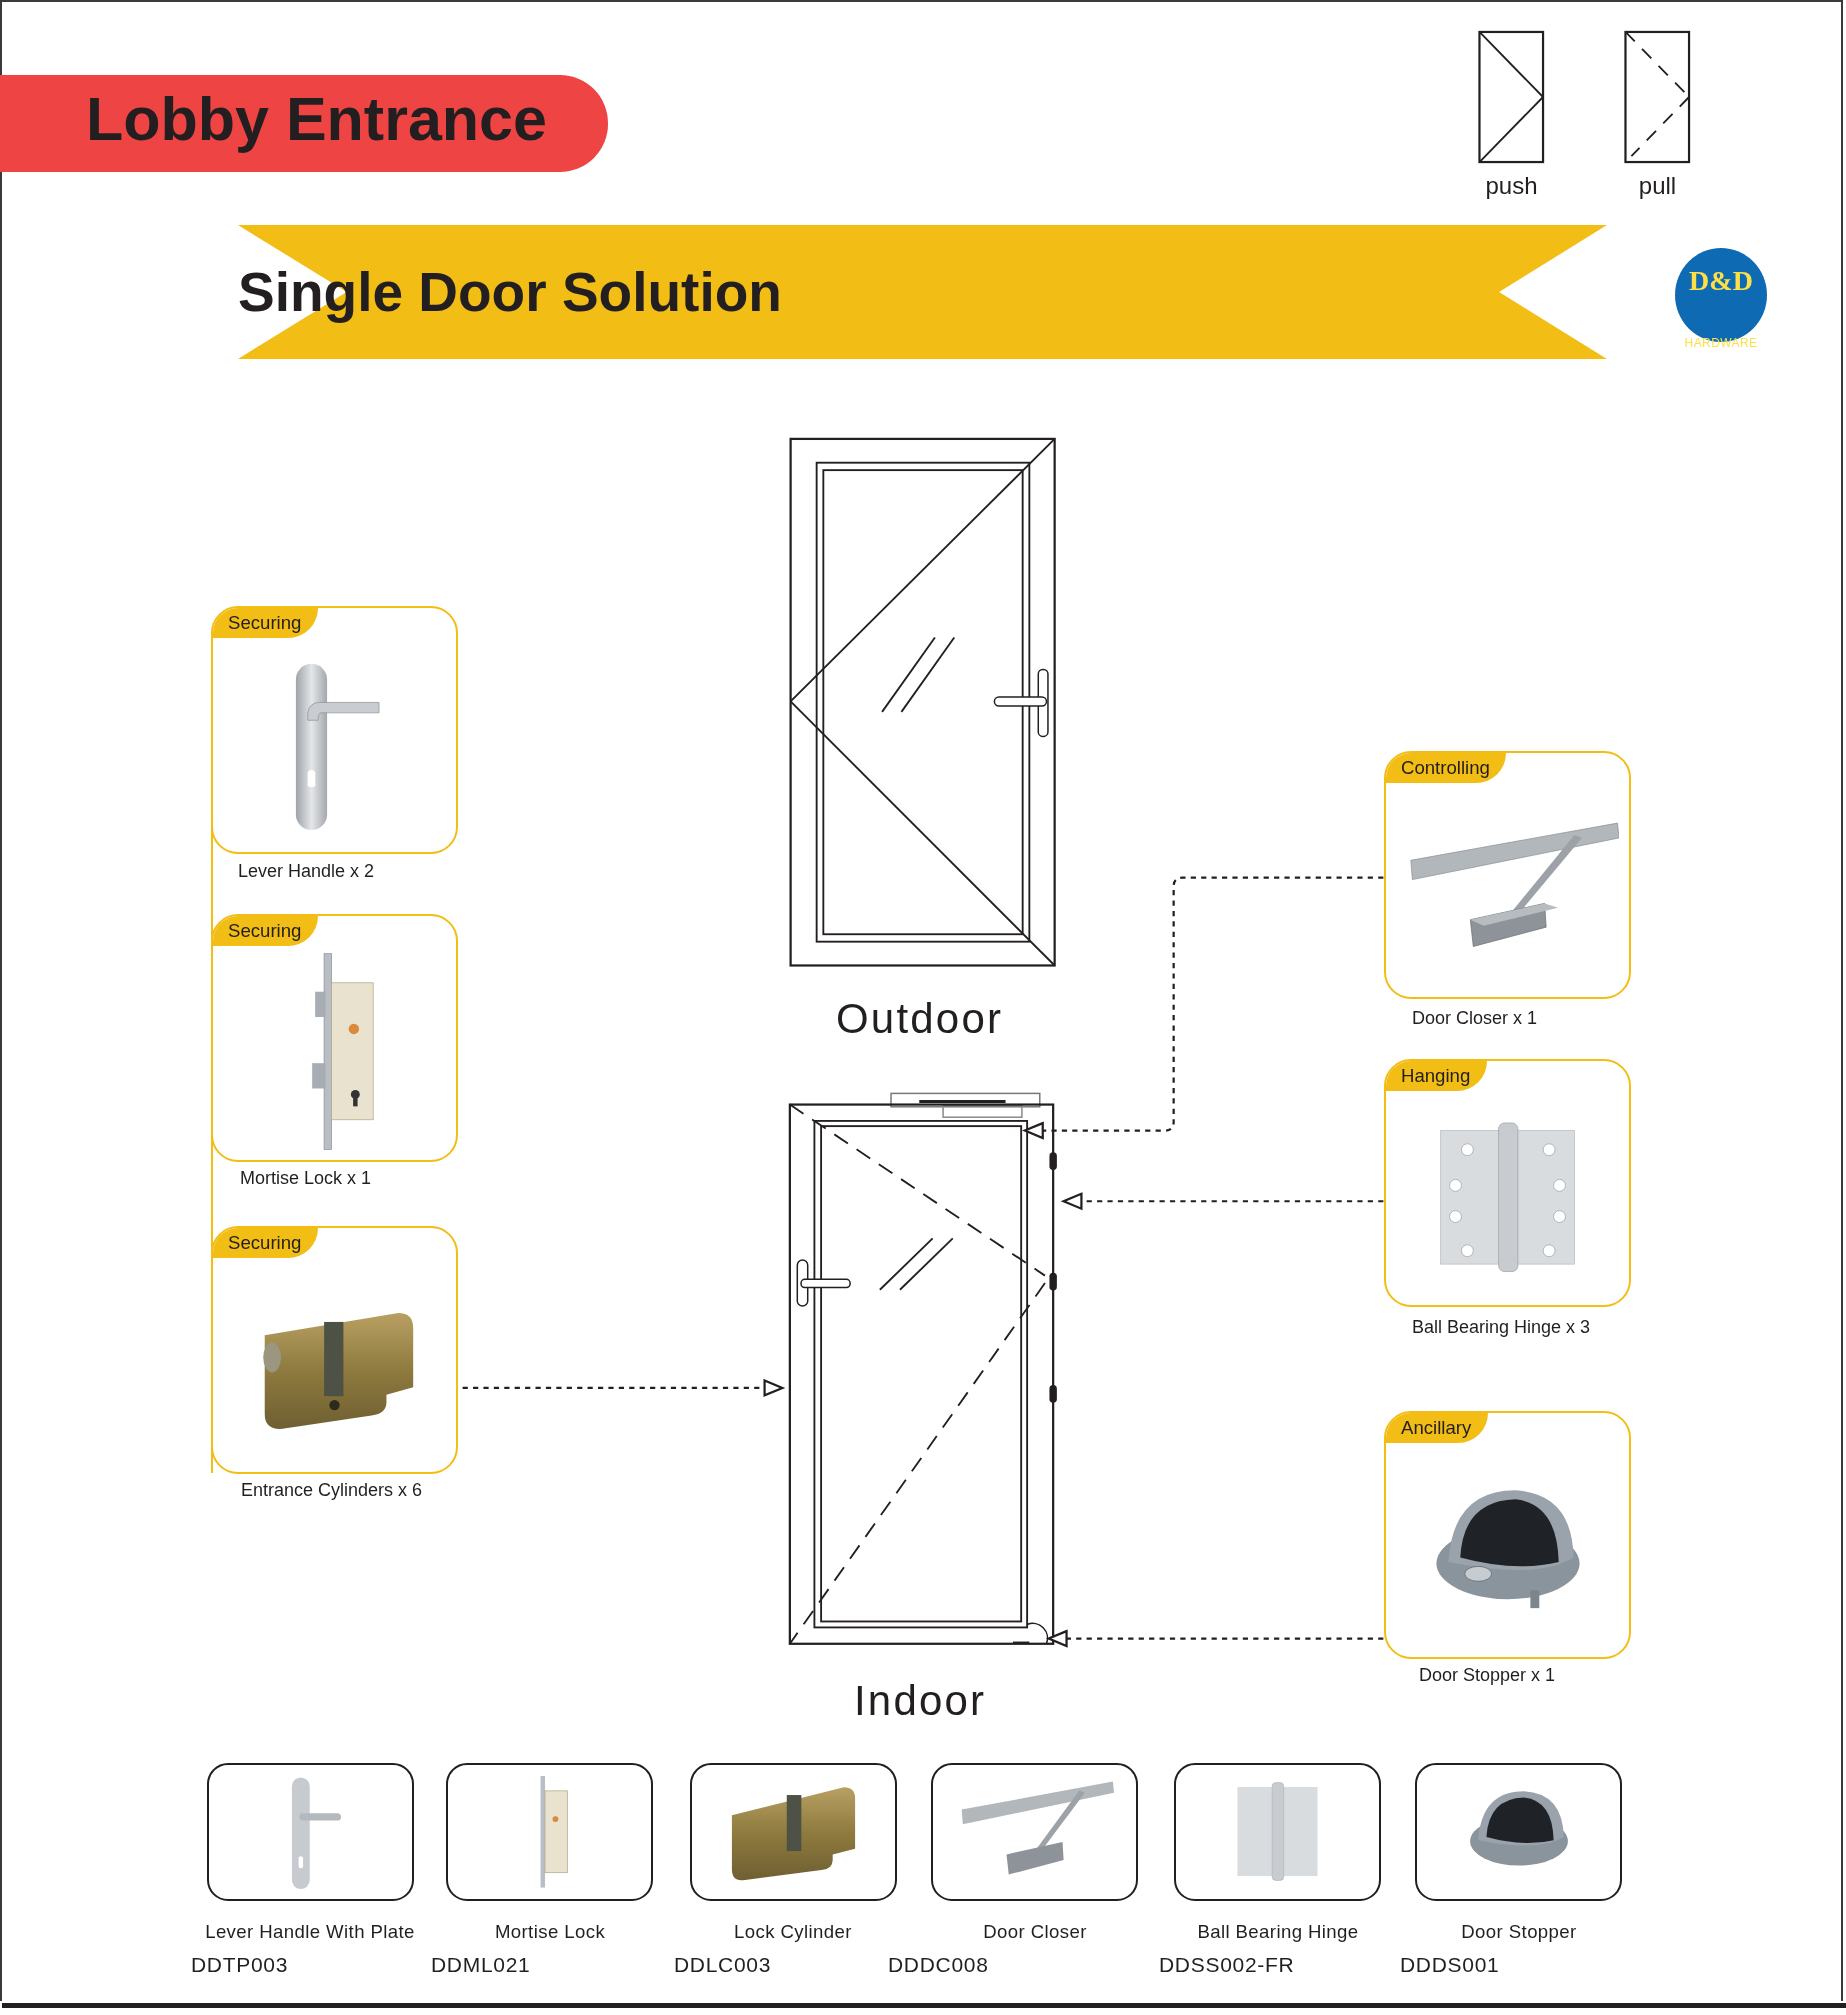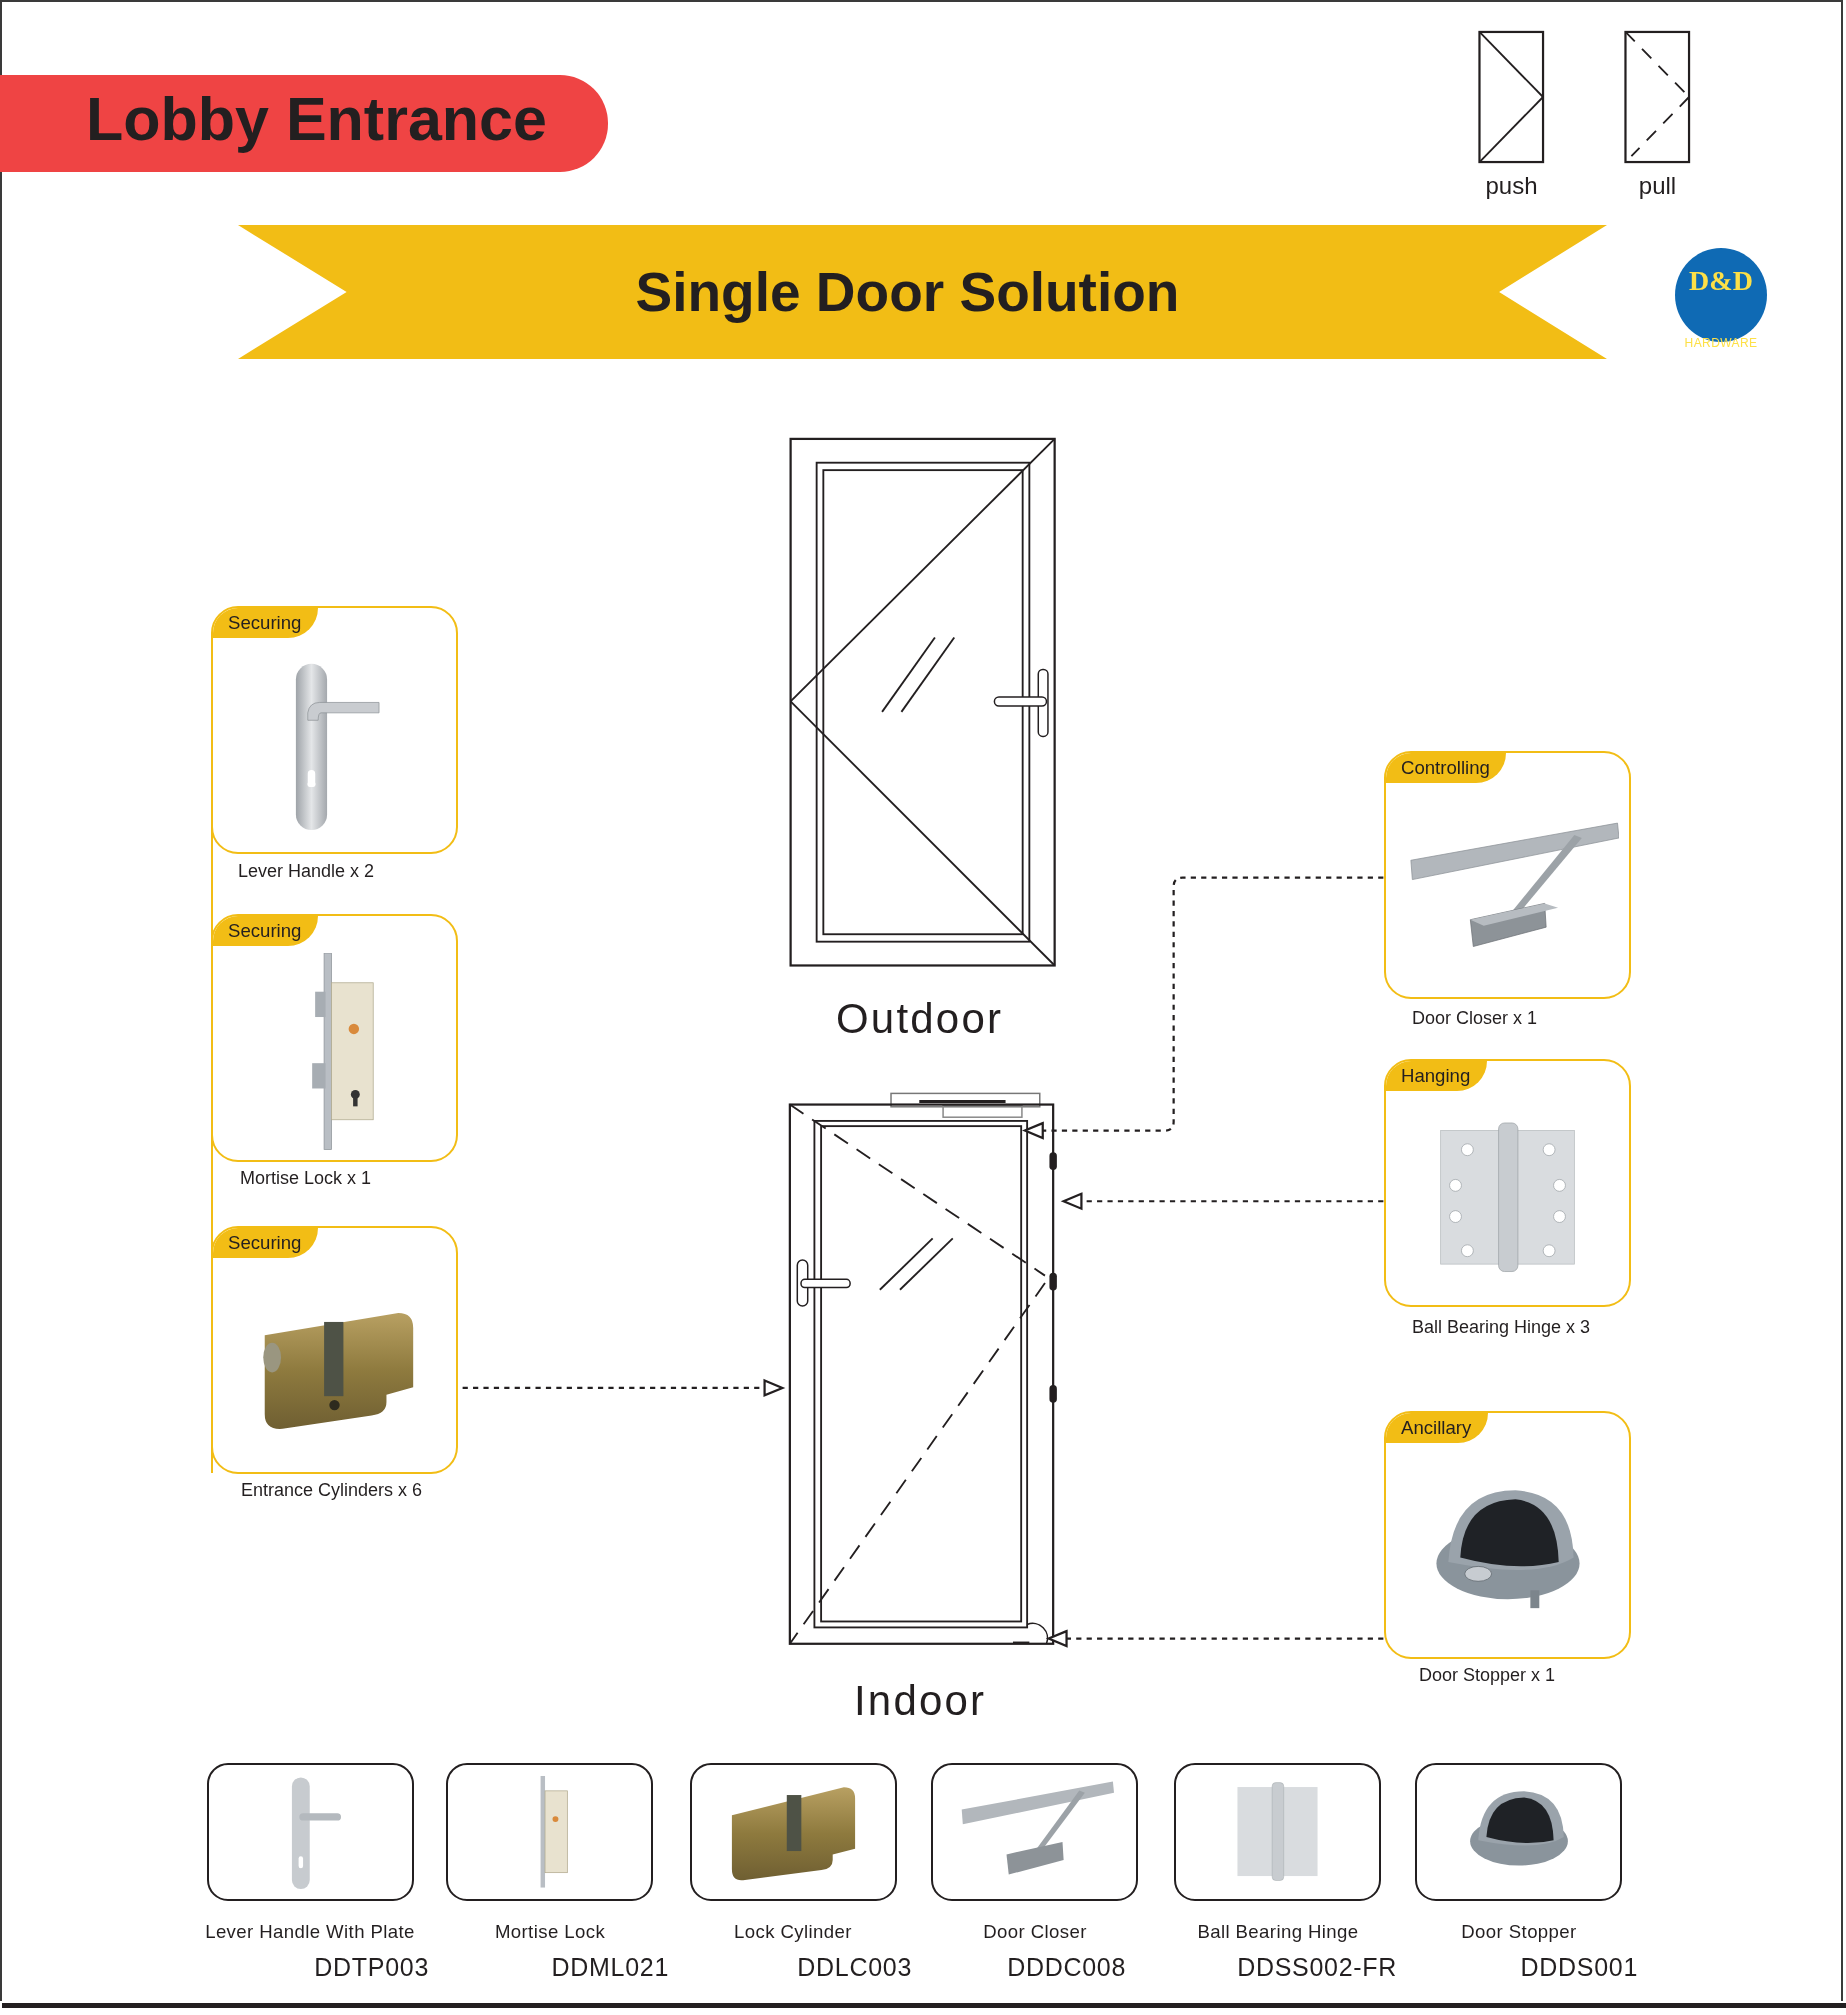--- a/index.html
+++ b/index.html
@@ -11,42 +11,42 @@
 
   .title-pill { position: absolute; left: 0; top: 75px; width: 608px; height: 97px;
                 background: #ef4444; border-radius: 0 48px 48px 0; }
   .title-pill span { position: absolute; left: 86px; top: 9px; font-size: 61px; font-weight: bold; letter-spacing: 0px; }
 
   .legend-item { position: absolute; text-align: center; }
   .legend-item .lbl { font-size: 24px; margin-top: 4.5px; display: block; }
 
   .ribbon { position: absolute; left: 238px; top: 225px; width: 1369px; height: 134px; }
   .ribbon-text { position: absolute; left: 238px; top: 225px; width: 1369px; height: 134px;
-                 display: flex; align-items: center; justify-content: center; margin-left: -119px; }
+                 display: flex; align-items: center; justify-content: flex-start; margin-left: -119px; }
   .ribbon-text span { font-size: 55px; font-weight: bold; }
 
   .logo { position: absolute; left: 1675px; top: 248px; width: 92px; height: 94px; border-radius: 50%;
           background: #0f6ab4; color: #fde047; text-align: center; }
   .logo .big { font-family: "Liberation Serif", serif; font-weight: bold; font-size: 28px; display: block; margin-top: 19.3px; line-height: 28px; }
   .logo .small { font-size: 12px; display: block; letter-spacing: 0.4px; margin-top: 41px; }
 
   .card { position: absolute; width: 247px; height: 248px; border: 2.2px solid #f2bd15; border-radius: 27px; box-sizing: border-box; background: #fff; overflow: hidden; }
   .card .tag { position: absolute; left: 0; top: 0; height: 30px; padding: 0 16.4px 0 15px; background: #f2bd15;
                border-radius: 0 0 30px 0; font-size: 18.6px; line-height: 30px; }
   .card .img { position: absolute; left: 0; right: 0; top: 30px; bottom: 0; display: flex; align-items: center; justify-content: center; }
   .card-caption { position: absolute; font-size: 18px; }
 
   .spine { position: absolute; left: 211px; top: 640px; width: 2.2px; height: 833px; background: #f2bd15; }
 
   .door-label { position: absolute; font-size: 42px; letter-spacing: 2.2px; }
 
   .prod { position: absolute; width: 207px; height: 138px; border: 2.2px solid #231f20; border-radius: 21px; box-sizing: border-box; background: #fff;
           display: flex; align-items: center; justify-content: center; overflow: hidden; }
   .prod-name { position: absolute; width: 238px; text-align: center; font-size: 18.6px; letter-spacing: 0.4px; }
-  .prod-code { position: absolute; width: 238px; text-align: right; font-size: 25px; letter-spacing: 0.7px; }
+  .prod-code { position: absolute; width: 238px; text-align: left; font-size: 21px; letter-spacing: 0.7px; }
 
   svg.overlay { position: absolute; left: 0; top: 0; }
 </style>
 </head>
 <body>
 
 <div class="frame"></div>
 <div class="bottom-rule"></div>
 
 <div class="title-pill">

